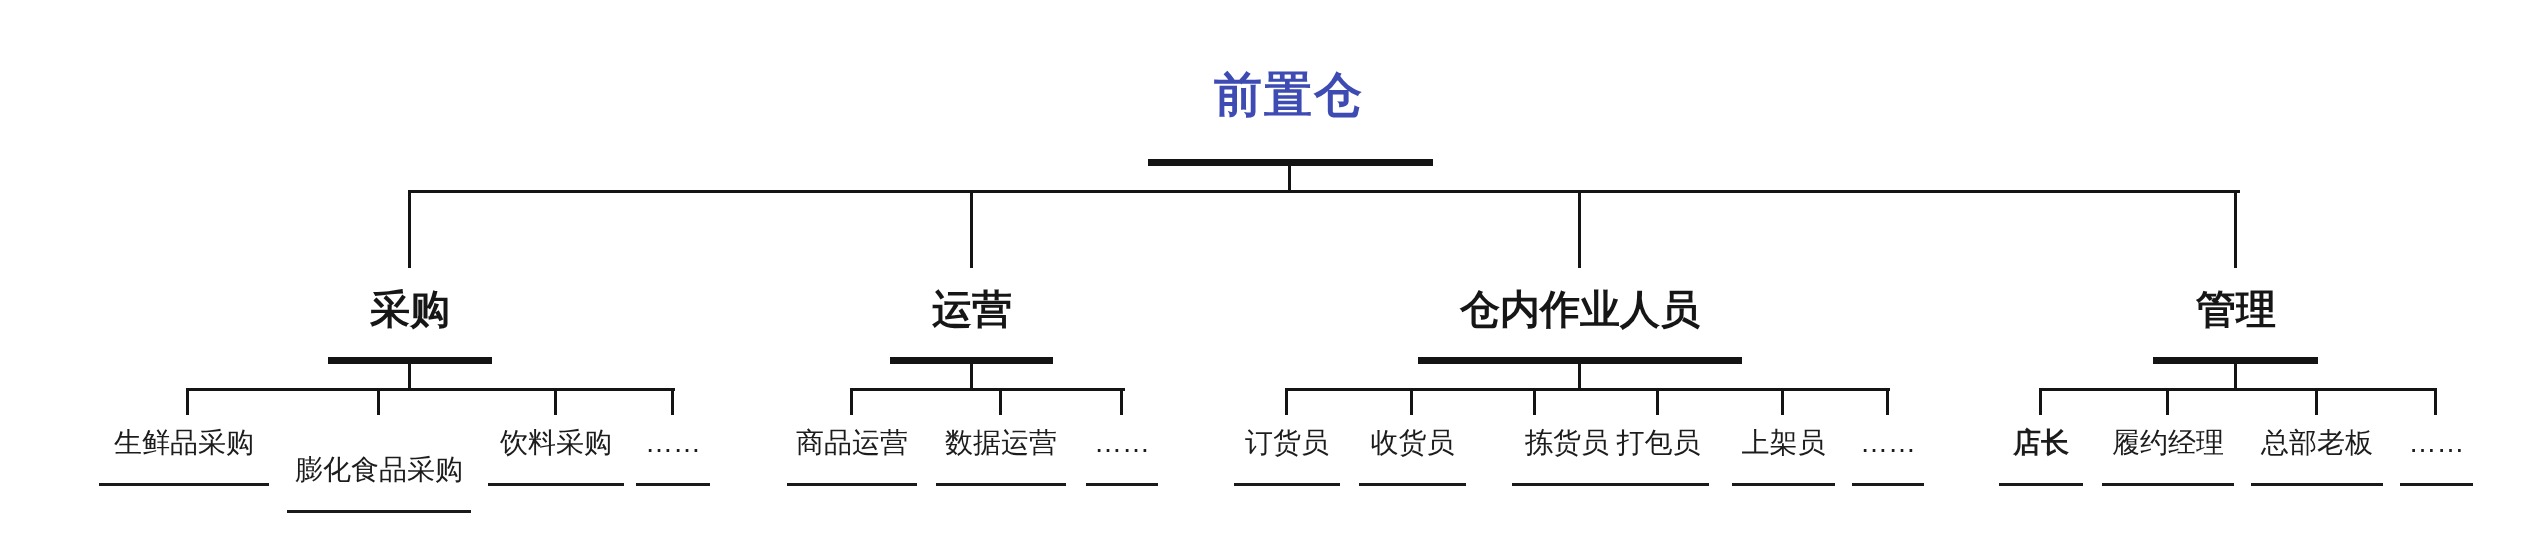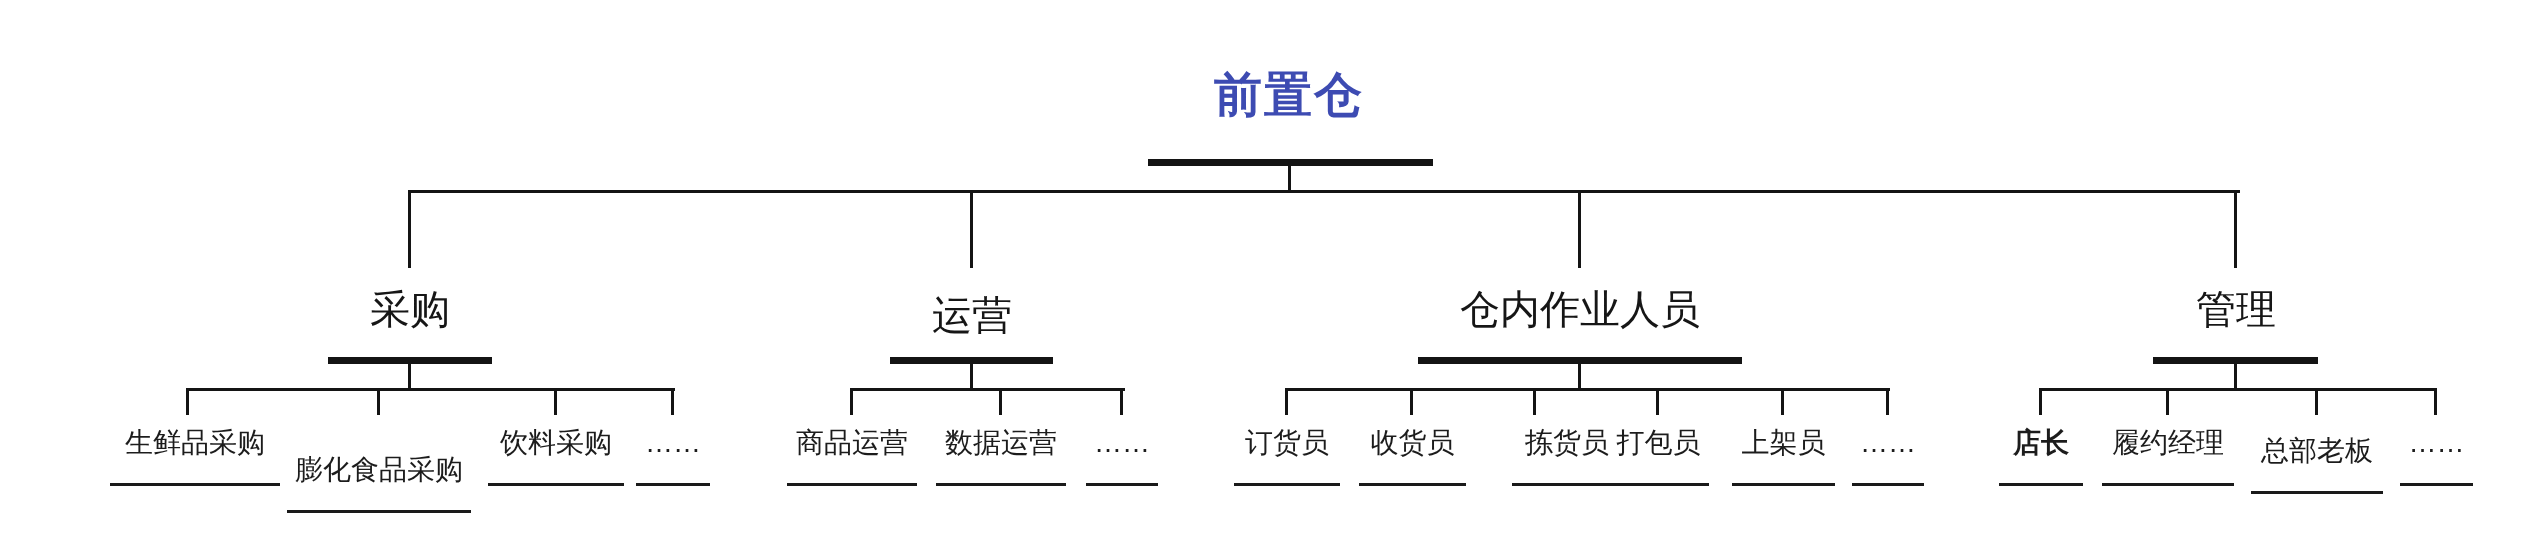--- a/index.html
+++ b/index.html
@@ -4,21 +4,21 @@
 <style>
   html,body{margin:0;padding:0;background:#ffffff;}
   body{width:2544px;height:546px;overflow:hidden;
        font-family:"Liberation Sans","DejaVu Sans",sans-serif;color:#1c1c1c;}
   #canvas{position:relative;width:2544px;height:456px;background:#ffffff;}
 
   .root-title{position:absolute;width:300px;text-align:center;
               font-size:48px;line-height:50px;font-weight:bold;color:#3d4bb2;
               letter-spacing:2px;}
   .branch-title{position:absolute;width:300px;text-align:center;
-                font-size:40px;line-height:44px;font-weight:normal;color:#161616;}
+                font-size:40px;line-height:44px;font-weight:bold;color:#161616;}
   .bar{position:absolute;height:7px;background:#141414;}
   .hline{position:absolute;height:3px;background:#141414;}
   .vline{position:absolute;width:3px;background:#141414;}
   .leaf{position:absolute;top:426px;height:44px;text-align:center;
         font-size:28px;line-height:34px;padding-bottom:13px;
         border-bottom:3px solid #1a1a1a;color:#1c1c1c;white-space:nowrap;}
 </style>
 </head>
 <body>
 
@@ -35,28 +35,28 @@
 
   <div>
     <div class="branch-title" style="left:260px;top:287px;">采购</div>
     <div class="bar" style="left:328px;top:357px;width:164px;"></div>
     <div class="vline" style="left:408px;top:364px;height:27px;"></div>
     <div class="hline" style="left:186px;top:388px;width:489px;"></div>
     <div class="vline" style="left:186px;top:388px;height:27px;"></div>
     <div class="vline" style="left:377px;top:388px;height:27px;"></div>
     <div class="vline" style="left:554px;top:388px;height:27px;"></div>
     <div class="vline" style="left:671px;top:388px;height:27px;"></div>
-    <div class="leaf" style="left:110px;width:170px;">生鲜品采购</div>
+    <div class="leaf" style="left:99px;width:170px;">生鲜品采购</div>
     <div class="leaf" style="left:287px;width:184px;margin-top:27px;">膨化食品采购</div>
     <div class="leaf" style="left:488px;width:136px;">饮料采购</div>
     <div class="leaf" style="left:636px;width:74px;">……</div>
   </div>
 
   <div>
-    <div class="branch-title" style="left:822px;top:293px;">运营</div>
+    <div class="branch-title" style="left:822px;top:287px;">运营</div>
     <div class="bar" style="left:890px;top:357px;width:163px;"></div>
     <div class="vline" style="left:970px;top:364px;height:27px;"></div>
     <div class="hline" style="left:850px;top:388px;width:275px;"></div>
     <div class="vline" style="left:850px;top:388px;height:27px;"></div>
     <div class="vline" style="left:999px;top:388px;height:27px;"></div>
     <div class="vline" style="left:1120px;top:388px;height:27px;"></div>
     <div class="leaf" style="left:787px;width:130px;">商品运营</div>
     <div class="leaf" style="left:936px;width:130px;">数据运营</div>
     <div class="leaf" style="left:1086px;width:72px;">……</div>
   </div>
@@ -84,17 +84,17 @@
     <div class="branch-title" style="left:2086px;top:287px;">管理</div>
     <div class="bar" style="left:2153px;top:357px;width:165px;"></div>
     <div class="vline" style="left:2234px;top:364px;height:27px;"></div>
     <div class="hline" style="left:2039px;top:388px;width:398px;"></div>
     <div class="vline" style="left:2039px;top:388px;height:27px;"></div>
     <div class="vline" style="left:2166px;top:388px;height:27px;"></div>
     <div class="vline" style="left:2315px;top:388px;height:27px;"></div>
     <div class="vline" style="left:2434px;top:388px;height:27px;"></div>
     <div class="leaf" style="left:1999px;width:84px;font-weight:bold;">店长</div>
     <div class="leaf" style="left:2102px;width:132px;text-align:center;">履约经理</div>
-    <div class="leaf" style="left:2251px;width:132px;margin-top:8px;">总部老板</div>
+    <div class="leaf" style="left:2251px;width:132px;">总部老板</div>
     <div class="leaf" style="left:2400px;width:73px;">……</div>
   </div>
 
 </div>
 
 </body></html>

